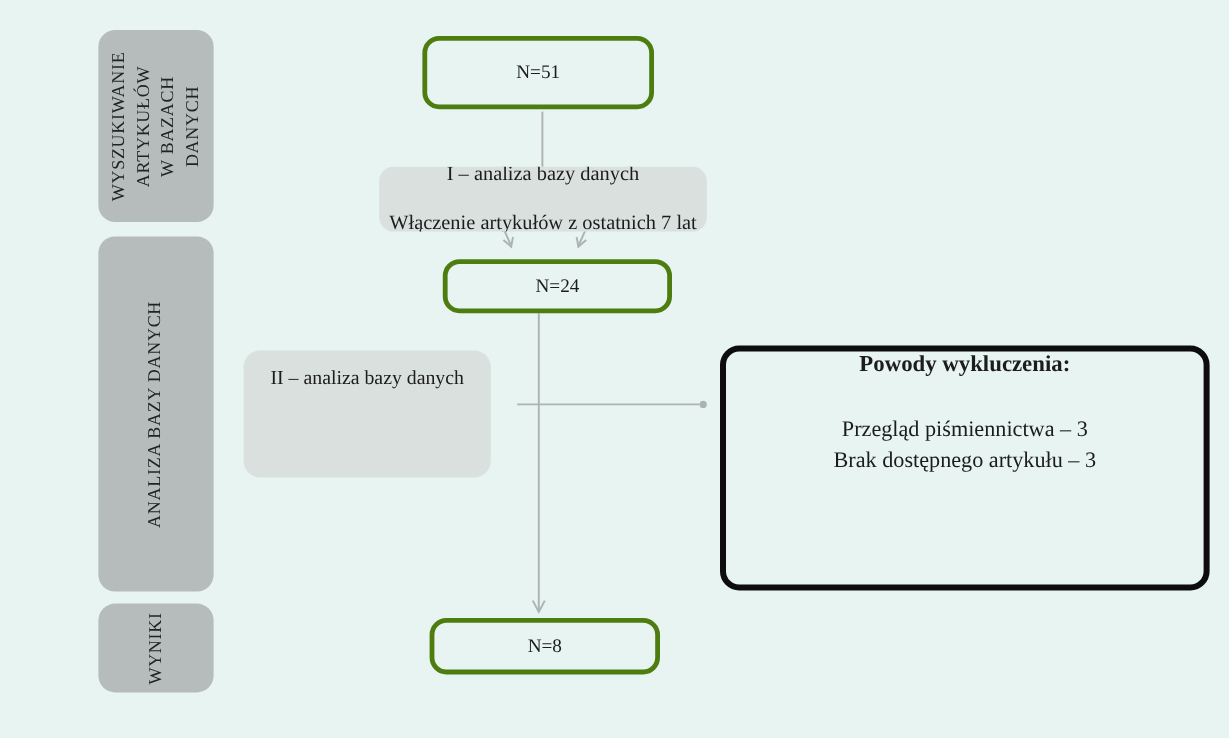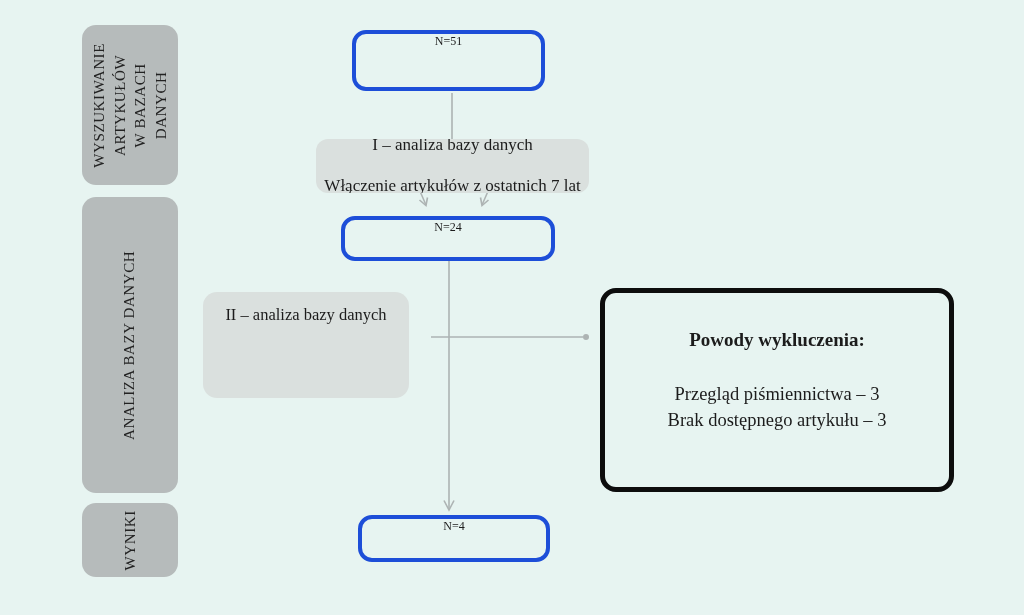--- a/index.html
+++ b/index.html
@@ -39,29 +39,29 @@
     letter-spacing: 0.6px;
     color: #222;
   }
   .panel-1 { top: 25px;  height: 160px; }
   .panel-2 { top: 197px; height: 296px; }
   .panel-3 { top: 503px; height: 74px; }
 
   
   .nbox {
     position: absolute;
-    border: 4px solid #1d4ed8;
+    border: 4px solid #4d7c0f;
     border-radius: 14px;
     background: transparent;
-    display: flex; justify-content: center;
-    font-size: 12px;
+    display: flex; align-items: center; justify-content: center;
+    font-size: 16px;
     box-sizing: border-box;
   }
   .nbox-51 { left: 352px; top: 30px;  width: 193px; height: 61px; }
-  .nbox-24 { left: 341px; top: 216px; width: 214px; height: 45px; font-family: Liberation Serif, serif; }
+  .nbox-24 { left: 369px; top: 216px; width: 191px; height: 45px; font-family: Liberation Serif, serif; }
   .nbox-8  { left: 358px; top: 515px; width: 192px; height: 47px; }
 
   
   .stepbox {
     position: absolute;
     background: #dae0de;
     box-sizing: border-box;
     text-align: center;
     font-size: 17px;
     overflow: hidden;
@@ -78,26 +78,25 @@
     border-radius: 14px;
     padding-top: 11px;
     font-size: 16.5px;
     line-height: 1.45;
   }
   .step2 .gap { height: 21px; }
 
   
   .bigbox {
     position: absolute;
-    left: 600px; top: 288px; width: 354px; height: 204px;
+    left: 600px; top: 288px; width: 408px; height: 204px;
     border: 5px solid #0d0d0d;
     border-radius: 16px;
     box-sizing: border-box;
     text-align: center;
-    padding-top: 36px;
     font-size: 18.5px;
   }
   .bigbox .title { font-weight: bold; font-size: 19px; }
   .bigbox .gap { height: 31px; }
   .bigbox .item { line-height: 1.4; }
 </style>
 </head>
 <body>
 
 <div class="canvas">
@@ -154,16 +153,16 @@
   </div>
 
   <div class="bigbox">
     <div class="title">Powody wykluczenia:</div>
     <div class="gap"></div>
     <div class="item">Przegląd piśmiennictwa – 3</div>
     <div class="item">Brak dostępnego artykułu – 3</div>
   </div>
 
   <div class="nbox nbox-8">
-    <span>N=4</span>
+    <span>N=8</span>
   </div>
 
 </div>
 
 </body></html>

